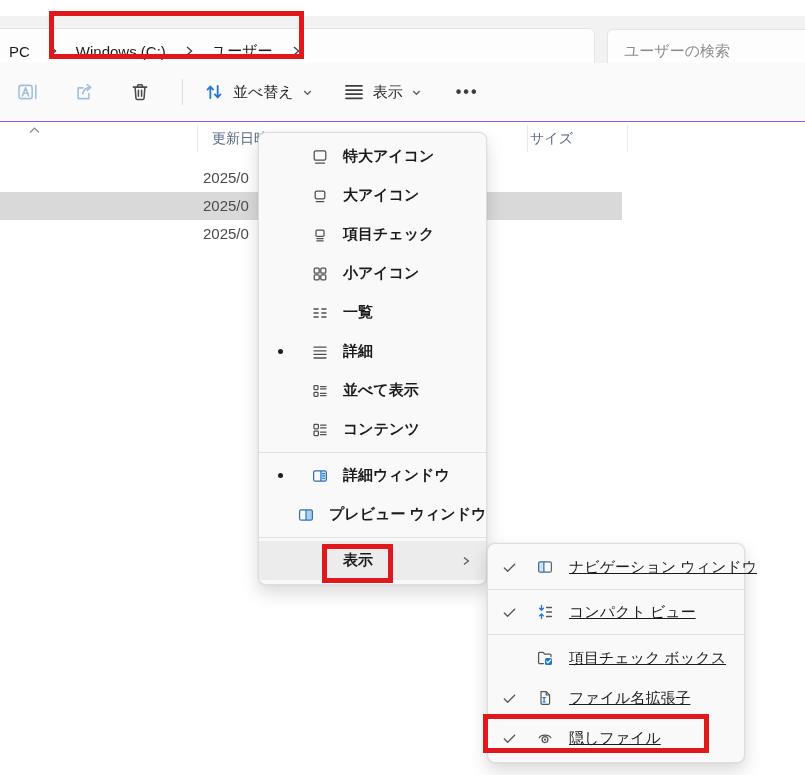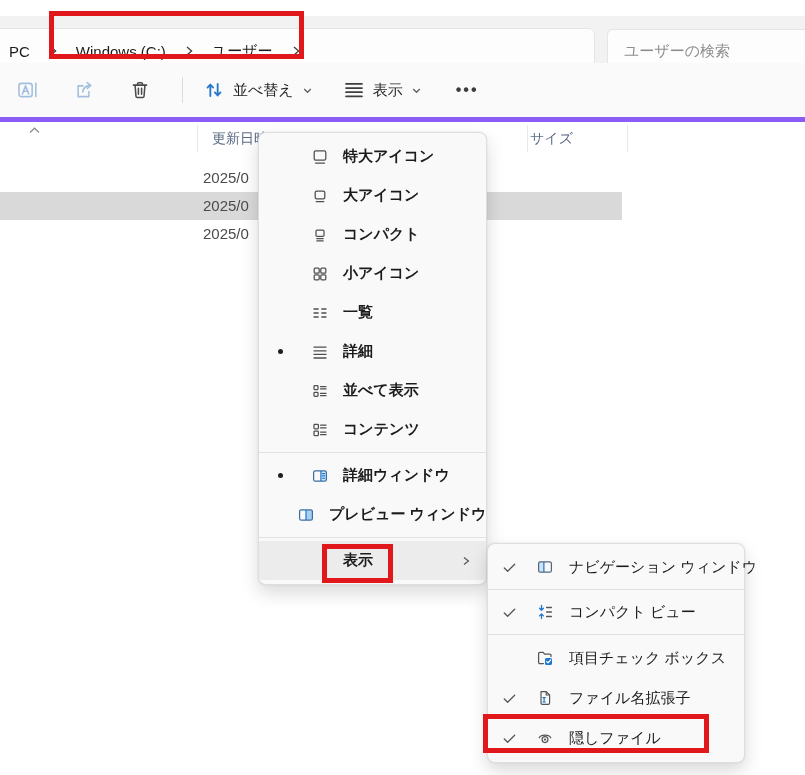--- a/index.html
+++ b/index.html
@@ -27,21 +27,21 @@
   }
   .searchbox input {
     border:none; outline:none; background:transparent; width:180px;
     font-family:Liberation Serif, serif; font-size:15px; color:#555; padding-left:16px;
   }
   .searchbox input::placeholder { color:#8d8d8d; opacity:1; }
 
   
   .toolbar {
     position:absolute; left:0; top:63px; width:805px; height:59px;
-    background:#fafafa; border-bottom:5px solid #8b5cf6;
+    background:#fafafa; border-bottom:1px solid #8b5cf6;
     display:flex; align-items:center;
   }
   .tbtn { display:flex; align-items:center; gap:8px; padding:8px; border-radius:4px; }
   .tbtn.iconbtn { margin:0 9px; }
   .tb-divider { width:1px; height:26px; background:#dcdcdc; margin:0 12px 0 14px; }
   .tb-label { font-size:15px; color:#1f1f1f; white-space:nowrap; }
   .dots { letter-spacing:2px; font-weight:bold; color:#3c3c3c; font-size:16px; }
 
   
   .list-header { position:absolute; left:0; top:123px; width:805px; height:32px; }
@@ -69,21 +69,21 @@
   .mi .mi-label { margin-left:14px; white-space:nowrap;font-weight:bold; }
   .menu-sep { height:1px; background:#e2e2e2; margin:3px 0; }
   .mi.hovered { background:#ececec; }
   .mi .flyout-chev { margin-left:auto; margin-right:14px; }
 
   .submenu { left:487px; top:543px; width:258px; }
   .smi { display:flex; align-items:center; height:40px; padding-left:14px; cursor:default; }
   .smi.h38 { height:38px; }
   .smi .check { width:20px; flex:0 0 20px; }
   .smi .smi-icon { width:18px; height:18px; margin-left:14px; flex:0 0 18px; }
-  .smi .smi-label { margin-left:15px; white-space:nowrap; }
+  .smi .smi-label { margin-left:15px; white-space:nowrap;text-decoration:underline; }
 
   
   .redbox { position:absolute; border:5px solid #e0181c; z-index:40; pointer-events:none; }
   .redbox1 { left:49px; top:11px; width:255px; height:48px; }
   .redbox2 { left:322px; top:544px; width:71px; height:39px; }
   .redbox3 { left:483px; top:714px; width:226px; height:39px; }
 </style>
 </head>
 <body>
 
@@ -225,21 +225,21 @@
   </div>
 
   <div class="mi">
     <span class="gutter"></span>
     <span class="mi-icon">
       <svg width="18" height="18" viewBox="0 0 18 18" fill="none" stroke="#4f4f4f" stroke-width="1.25" stroke-linecap="round">
         <rect x="5" y="4" width="8" height="6.4" rx="1.2"></rect>
           <path d="M5.8 12.6 h6.4 M5.8 14.8 h6.4"></path>
       </svg>
     </span>
-    <span class="mi-label">コンパクト</span>
+    <span class="mi-label">項目チェック</span>
   </div>
 
   <div class="mi">
     <span class="gutter"></span>
     <span class="mi-icon">
       <svg width="18" height="18" viewBox="0 0 18 18" fill="none" stroke="#4f4f4f" stroke-width="1.25">
         <rect x="3.2" y="3.2" width="5" height="5" rx="1"></rect>
           <rect x="9.8" y="3.2" width="5" height="5" rx="1"></rect>
         <rect x="3.2" y="9.8" width="5" height="5" rx="1"></rect>
           <rect x="9.8" y="9.8" width="5" height="5" rx="1"></rect>

